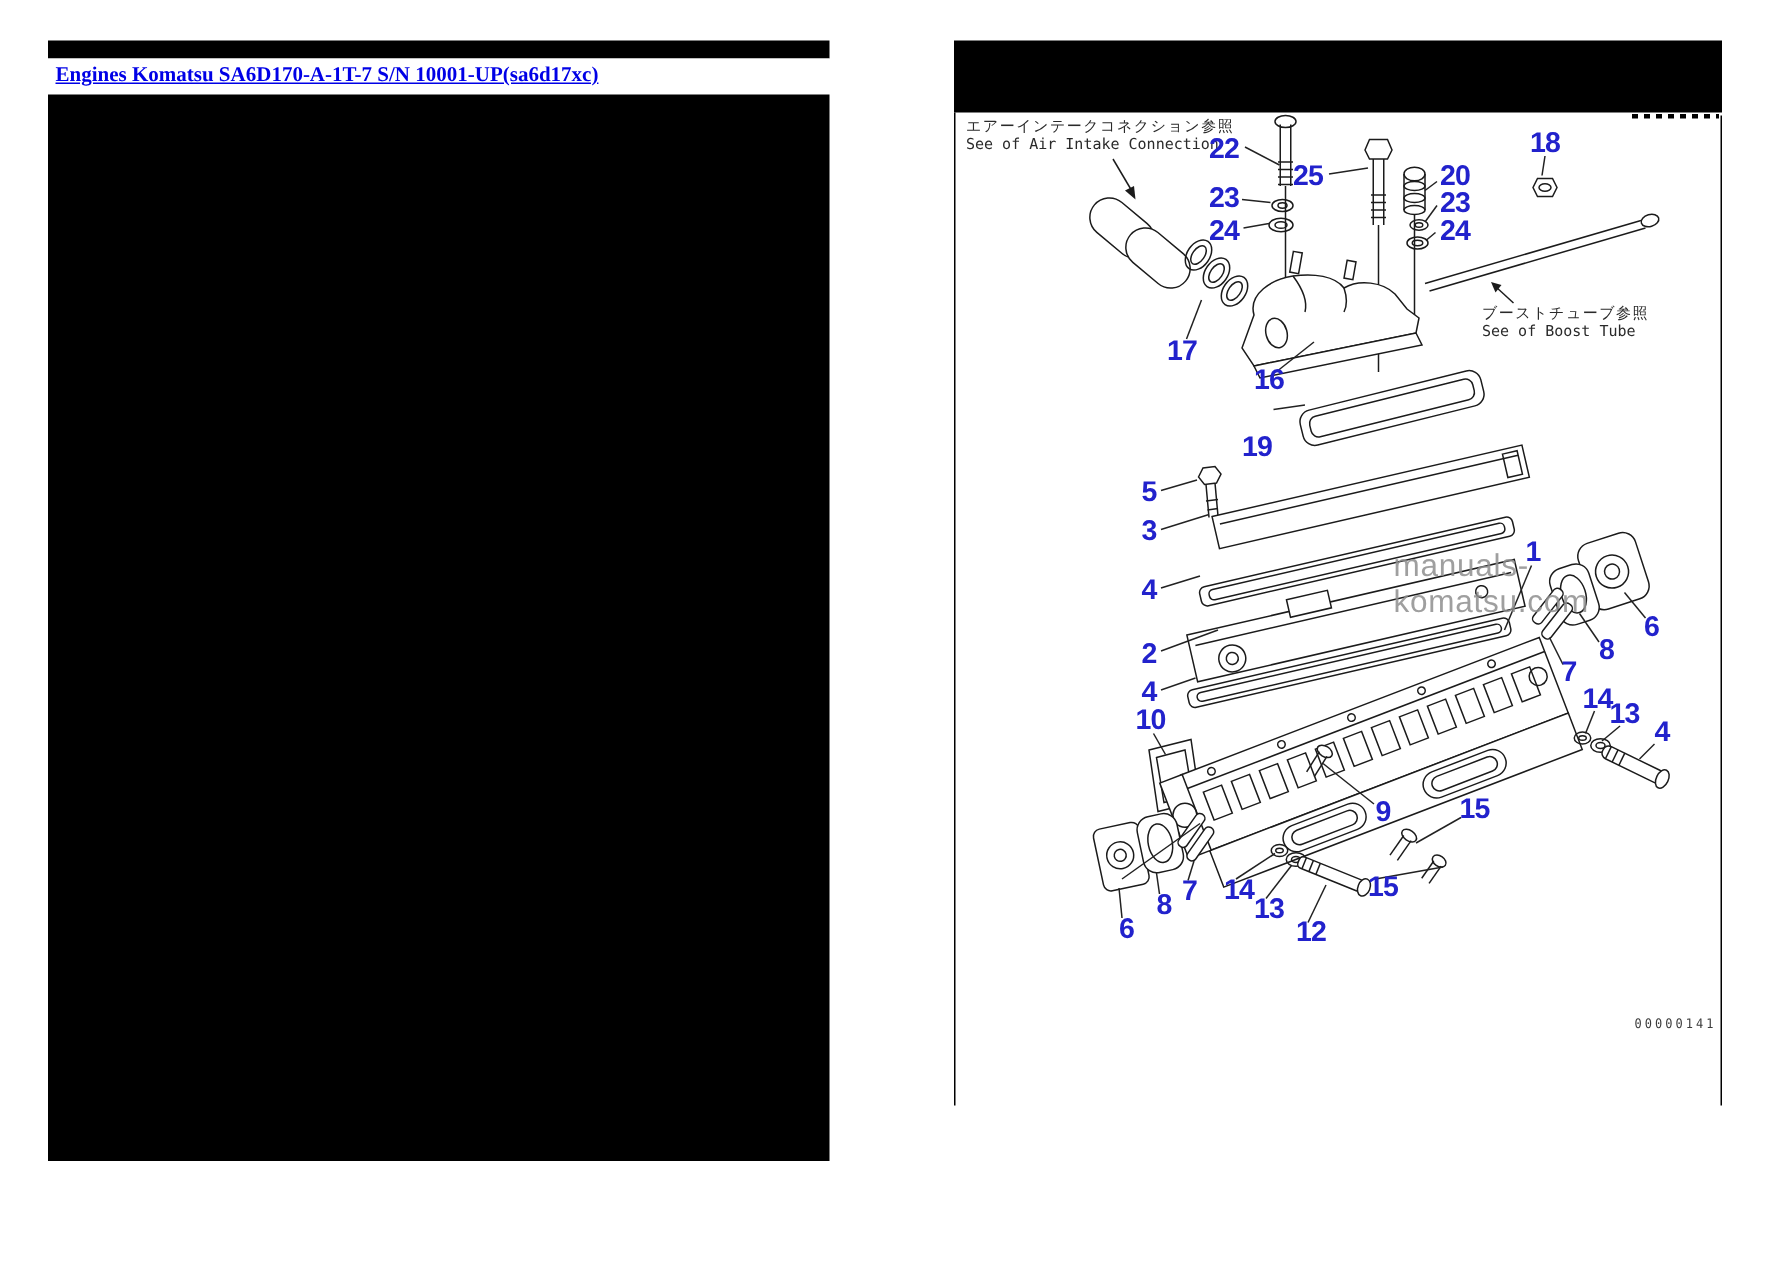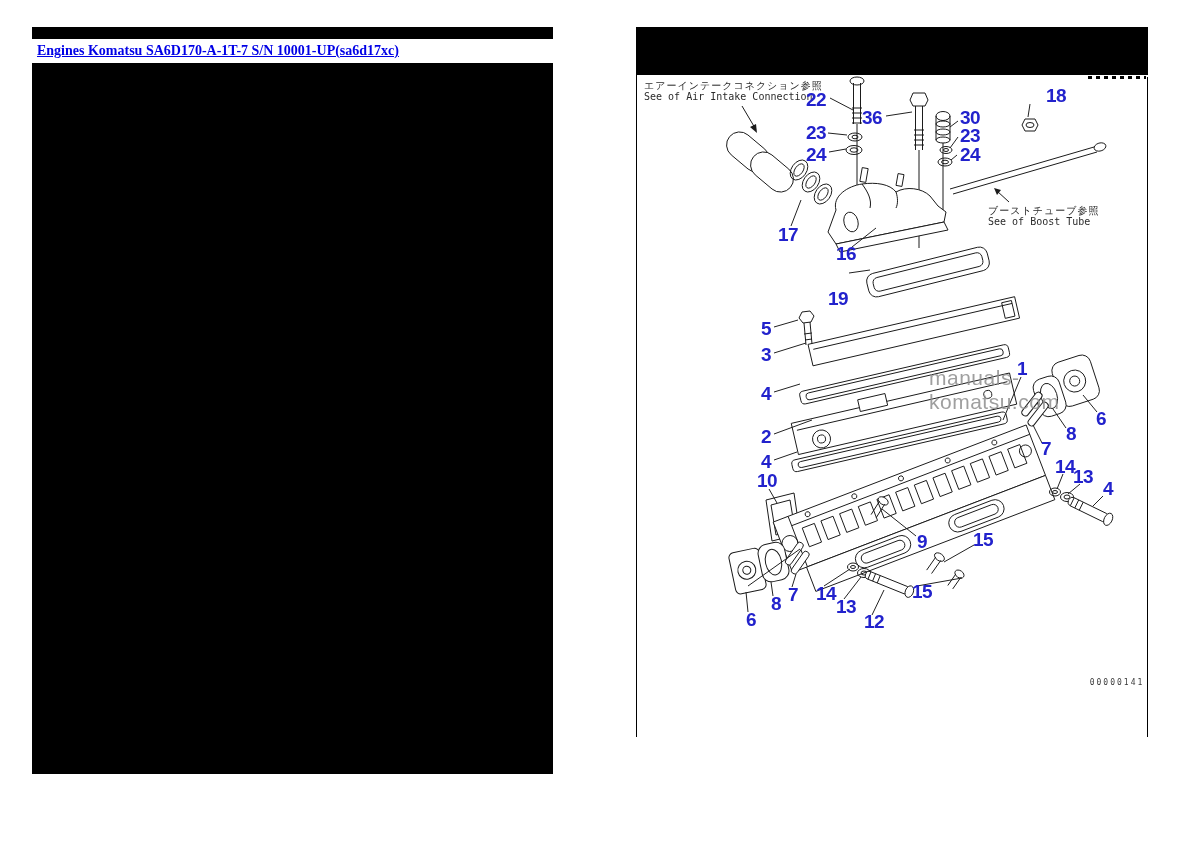--- a/index.html
+++ b/index.html
@@ -23,21 +23,21 @@
   .border-left{position:absolute;left:0;top:48px;width:1px;height:662px;background:#000;}
   .border-right{position:absolute;left:511px;top:50px;width:1px;height:660px;background:#000;}
 
   .drawing-svg{position:absolute;left:0px;top:48px;width:512px;height:663px;}
   .drawing-svg *{vector-effect:non-scaling-stroke;}
 
   .note{position:absolute;color:#2a2a2a;font-family:"DejaVu Sans Mono",monospace;
         white-space:nowrap;line-height:11px;}
   .note-intake{left:8px;top:53px;}
   .note-boost{left:352px;top:178px;}
-  .note .jp{font-size:10px;letter-spacing:1px;}
+  .note .jp{font-size:10px;letter-spacing:1px;font-family:Liberation Mono, monospace;}
   .note .en{font-size:10px;}
 
   .watermark{position:absolute;left:257px;top:339px;font-size:21px;color:#8f8f8f;
              letter-spacing:0.5px;opacity:.85;margin-left:36px;}
   .figure-code{position:absolute;left:450px;top:651px;width:62px;text-align:center;
                font-family:"DejaVu Sans Mono",monospace;font-size:8px;letter-spacing:2px;
                color:#3a3a3a;transform:scaleY(1.1);}
 
   
   .callout{position:absolute;transform:translate(-50%,-50%);color:#2222cc;
@@ -335,27 +335,27 @@
       <div class="jp">ブーストチューブ参照</div>
       <div class="en">See of Boost Tube</div>
     </div>
 
     <div class="watermark">manuals-komatsu.com</div>
     <div class="figure-code">00000141</div>
   </div>
 
   <div id="callouts">
       <span class="callout" style="left: 816px; top: 100px;">22</span>
-      <span class="callout" style="left: 872px; top: 118px;">36</span>
-      <span class="callout" style="left: 970px; top: 118px;">30</span>
+      <span class="callout" style="left: 872px; top: 118px;">25</span>
+      <span class="callout" style="left: 970px; top: 118px;">20</span>
       <span class="callout" style="left: 816px; top: 133px;">23</span>
       <span class="callout" style="left: 816px; top: 155px;">24</span>
       <span class="callout" style="left: 970px; top: 136px;">23</span>
       <span class="callout" style="left: 970px; top: 155px;">24</span>
-      <span class="callout" style="left: 1030px; top: 96px; margin-left: 26px;">18</span>
+      <span class="callout" style="left: 1030px; top: 96px;">18</span>
       <span class="callout" style="left: 788px; top: 235px;">17</span>
       <span class="callout" style="left: 846px; top: 254px; text-align: center;">16</span>
       <span class="callout" style="left: 838px; top: 274px; margin-top: 25px;">19</span>
       <span class="callout" style="left: 766px; top: 329px;">5</span>
       <span class="callout" style="left: 766px; top: 355px;">3</span>
       <span class="callout" style="left: 766px; top: 394px;">4</span>
       <span class="callout" style="left: 766px; top: 437px;">2</span>
       <span class="callout" style="left: 766px; top: 462px;">4</span>
       <span class="callout" style="left: 767px; top: 481px;">10</span>
       <span class="callout" style="left: 1022px; top: 369px;">1</span>

